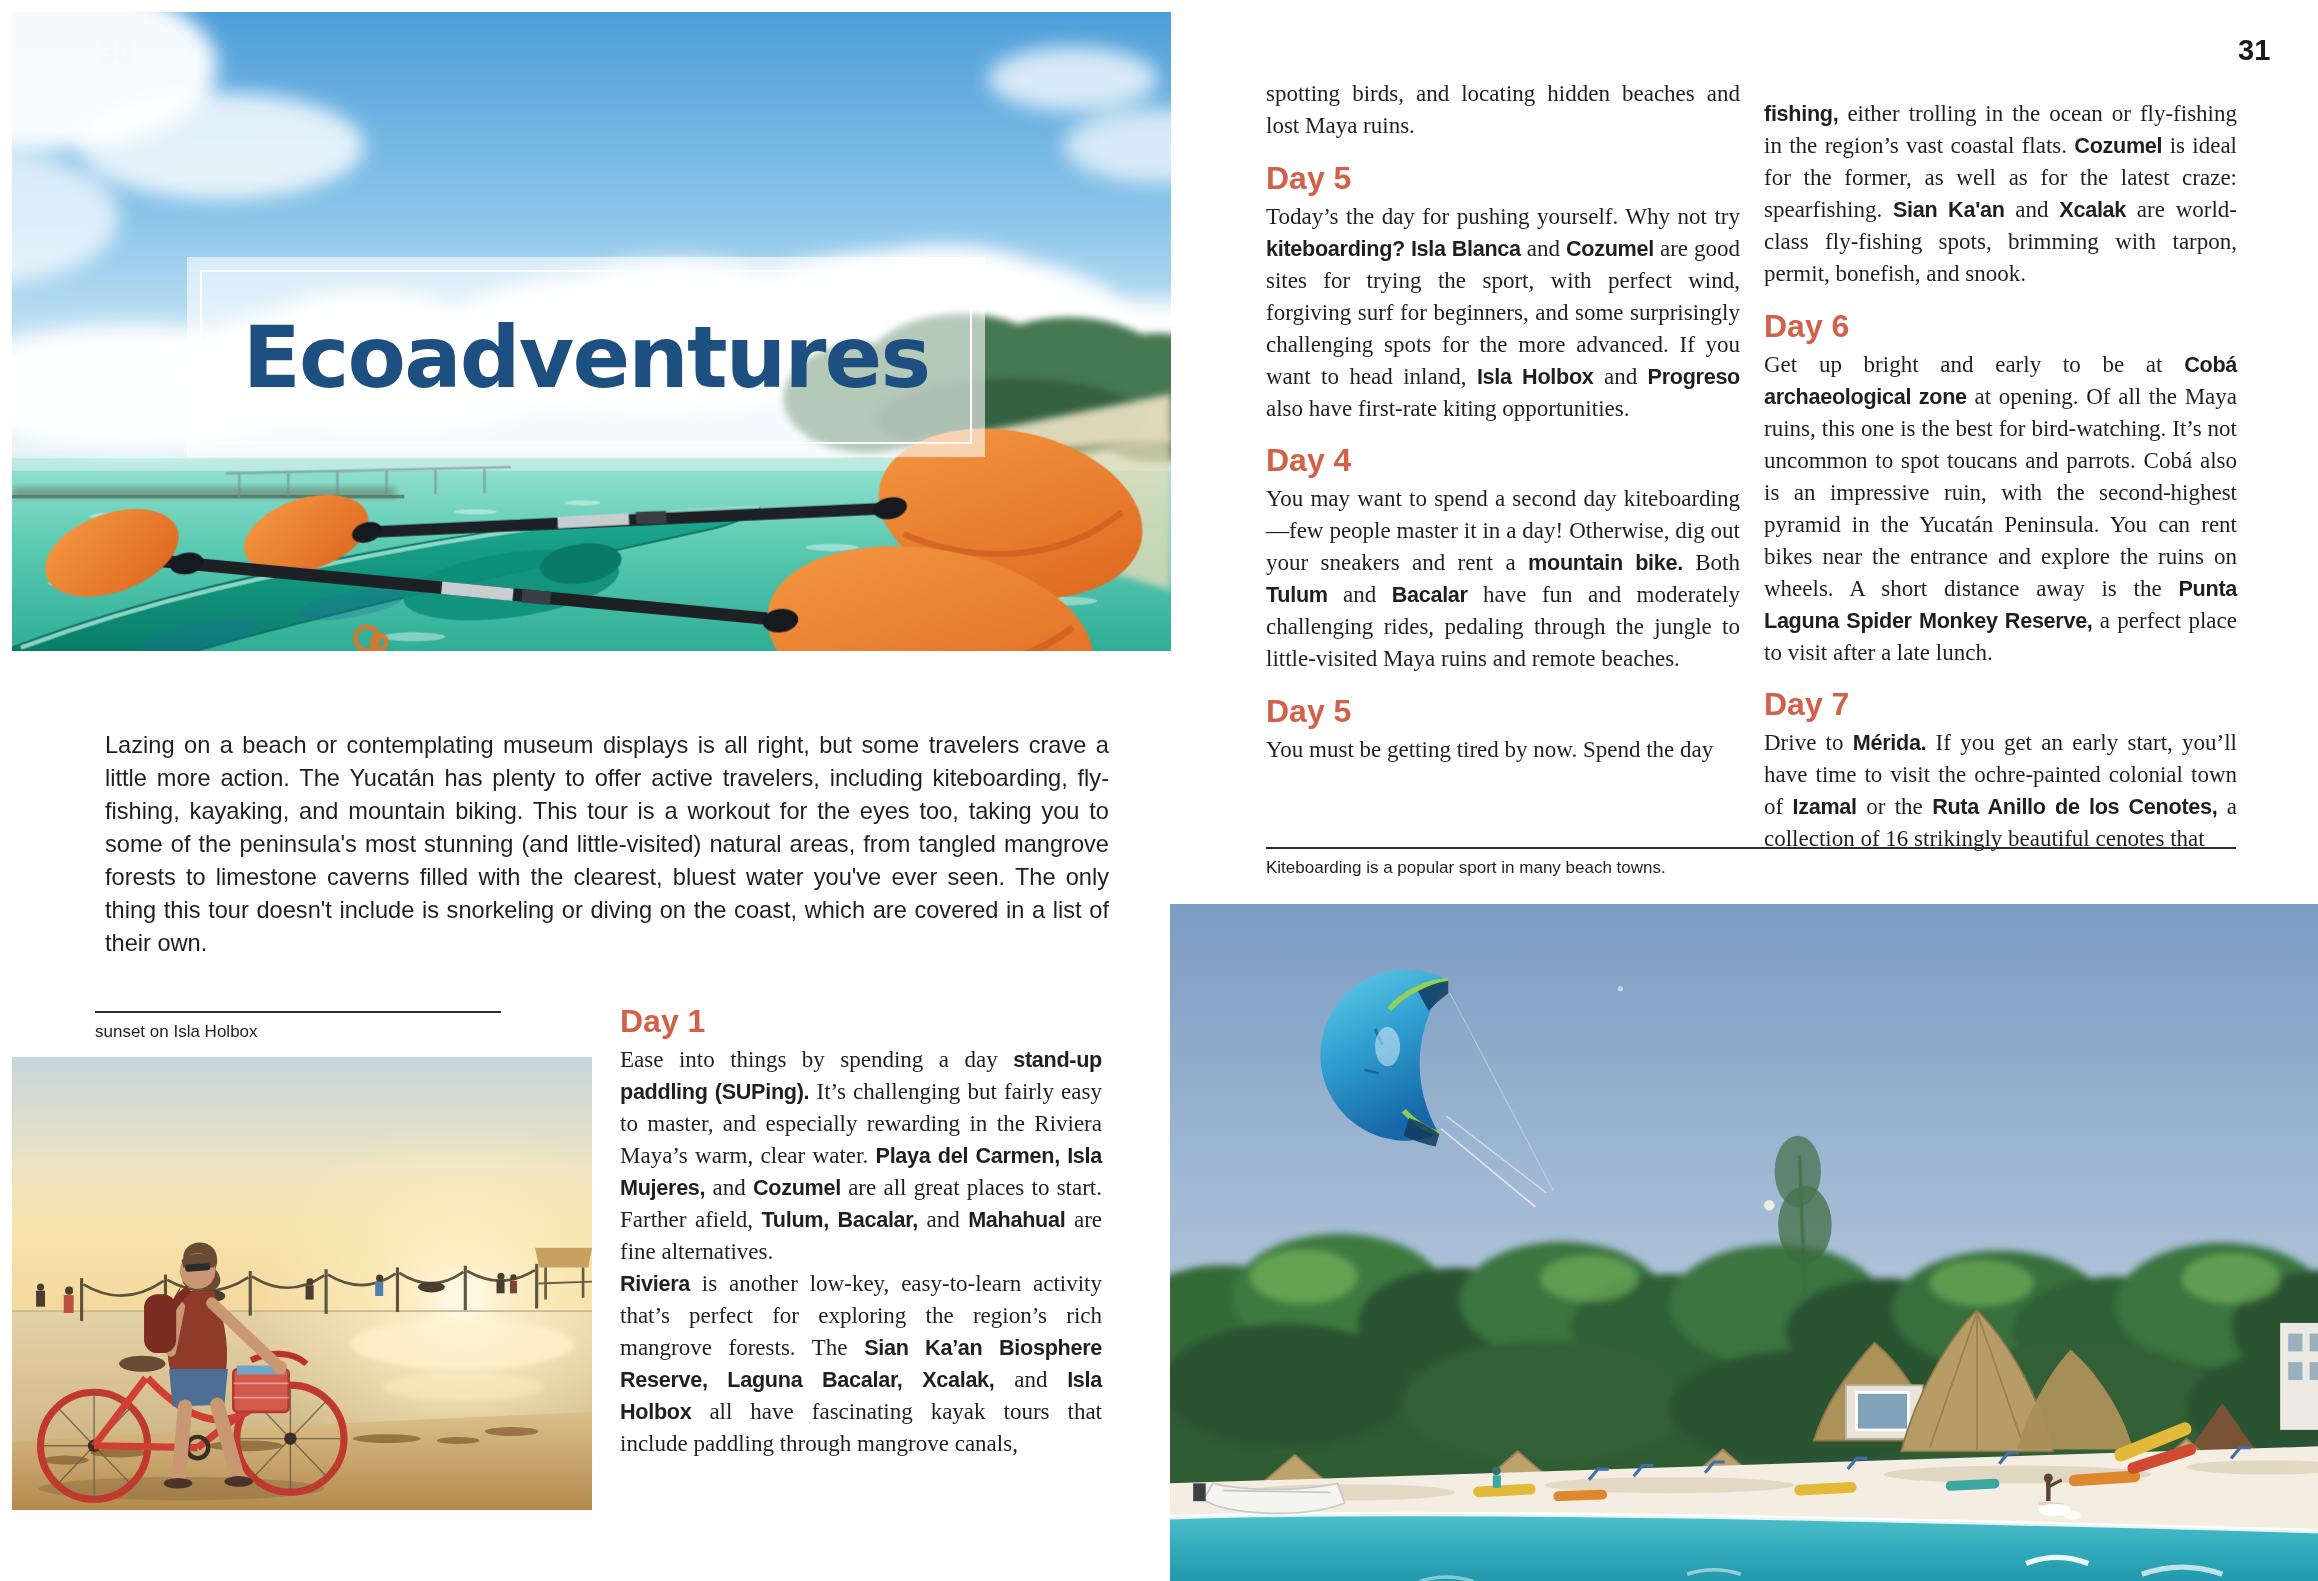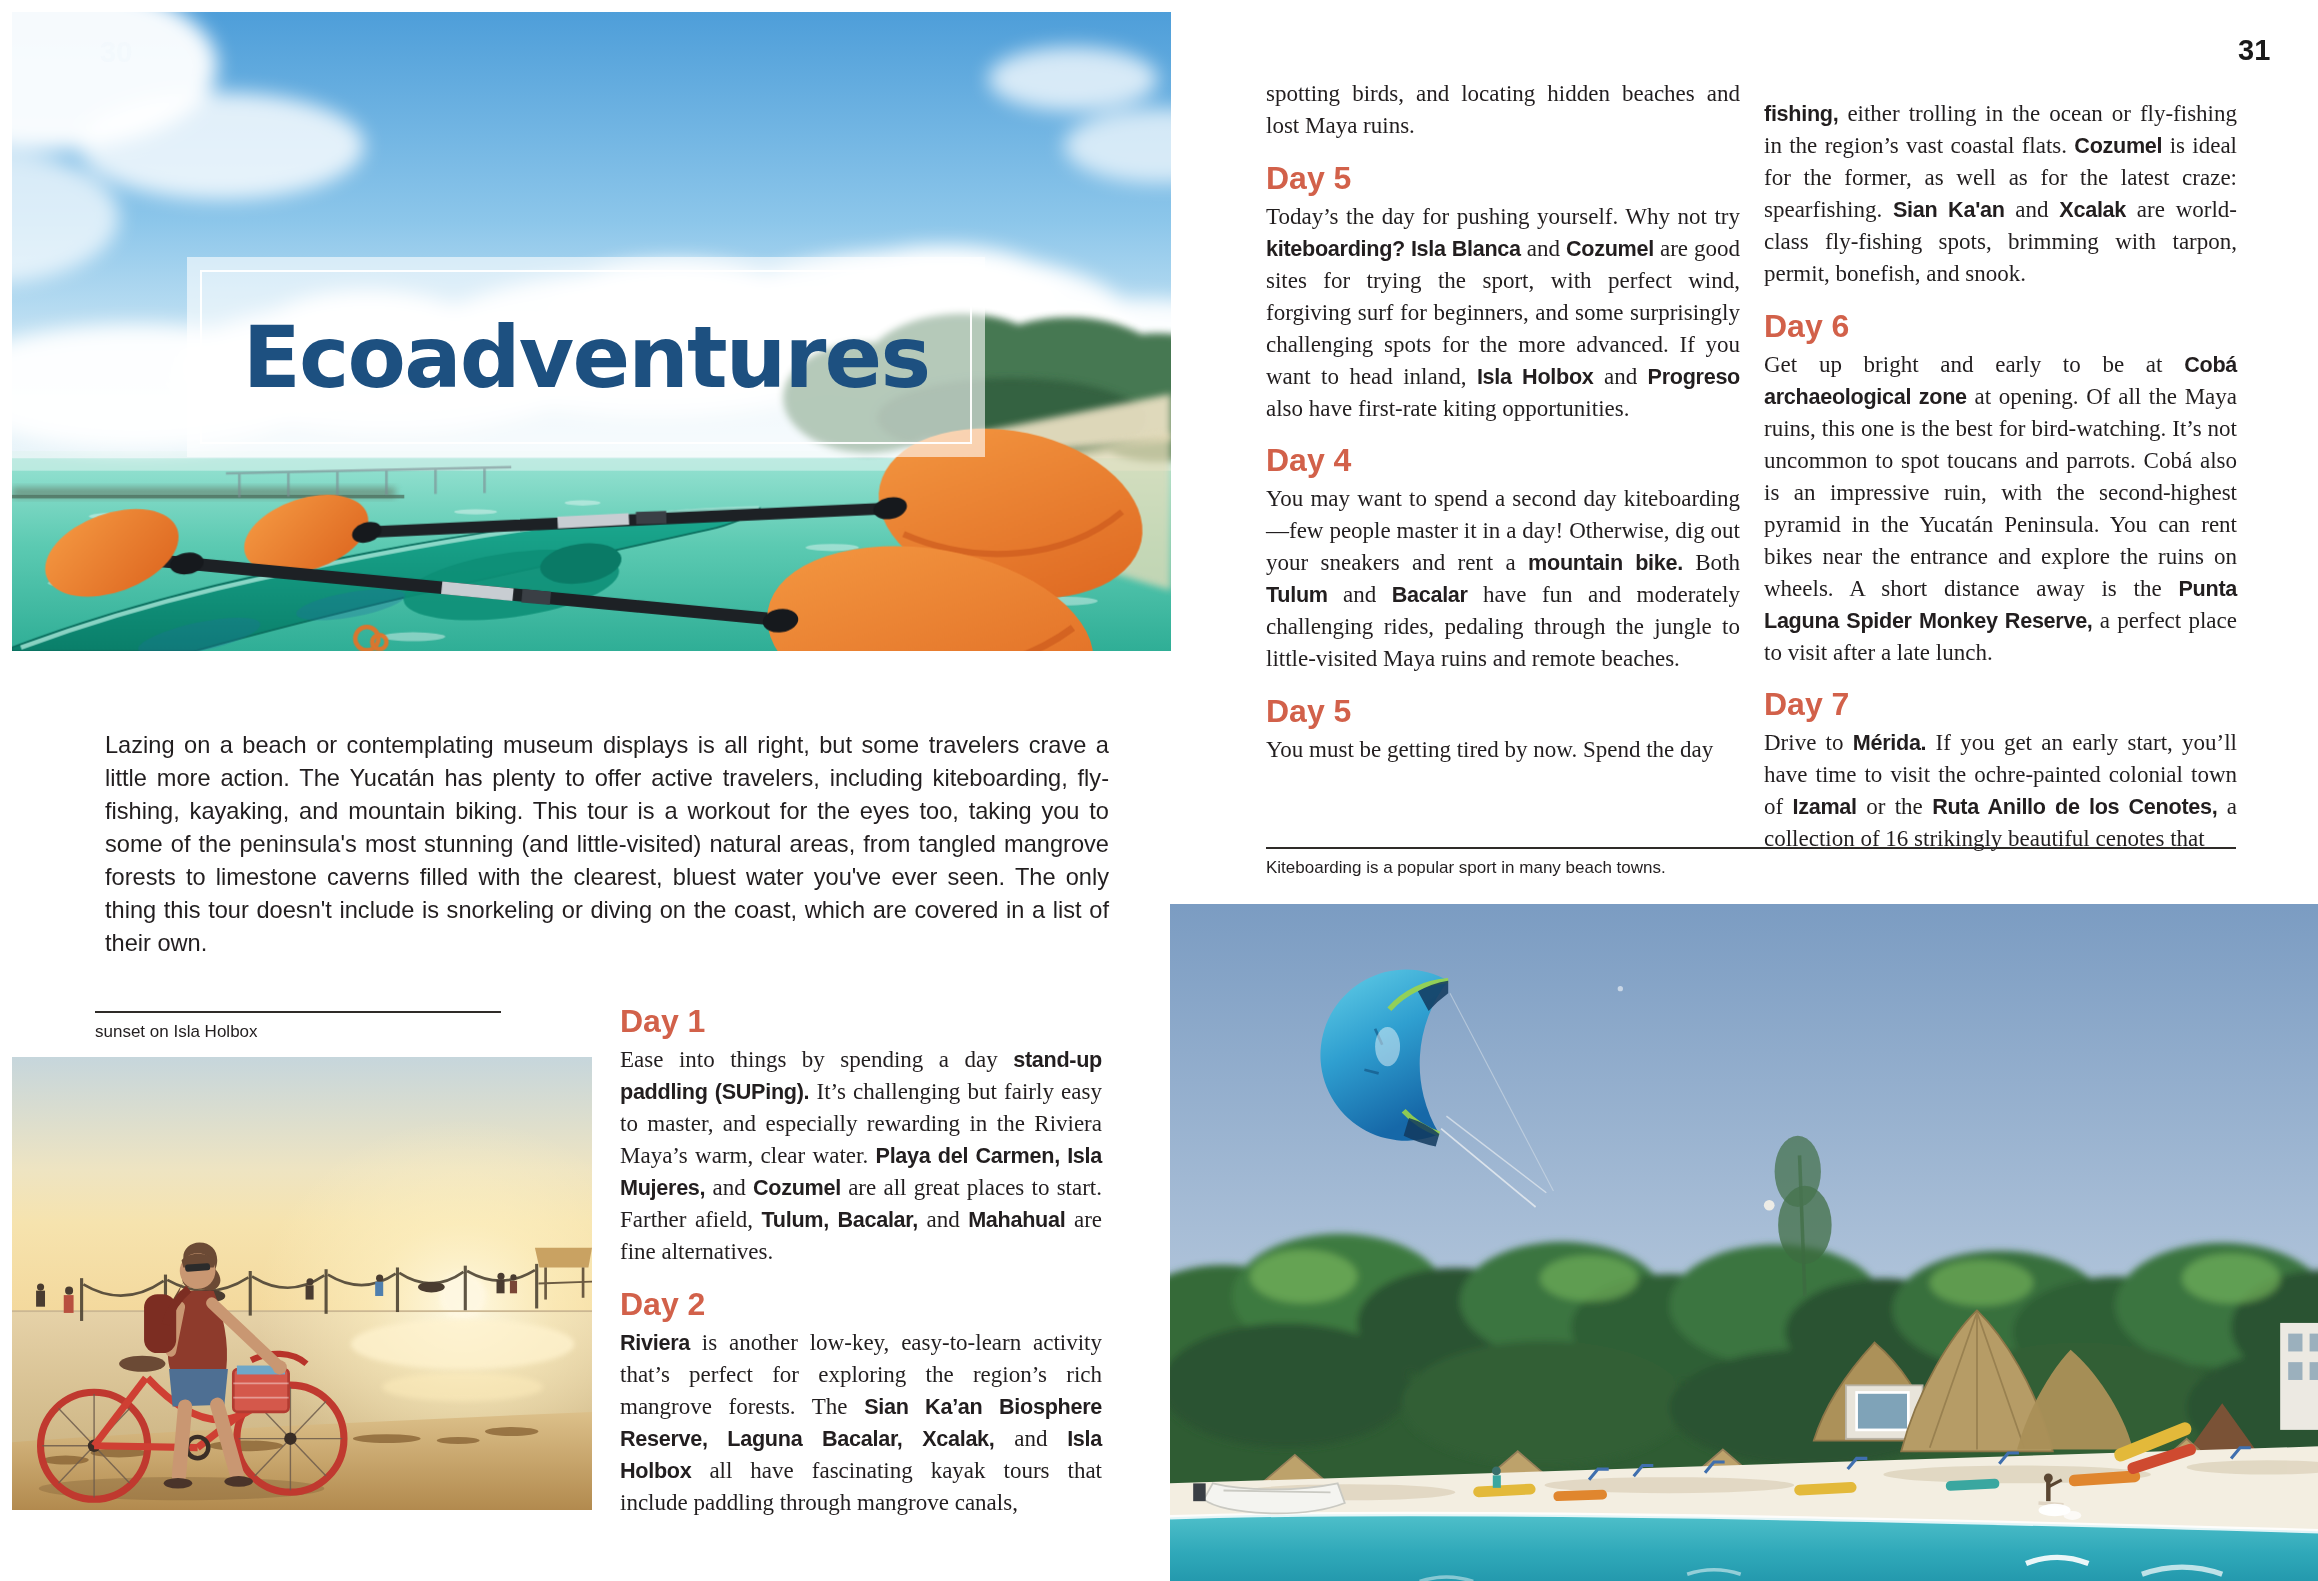--- a/index.html
+++ b/index.html
@@ -328,21 +328,20 @@
           <line x1="194" y1="392" x2="187" y2="470" stroke="#c99772" stroke-width="16" stroke-linecap="round"></line>
           <ellipse cx="254" cy="476" rx="16" ry="6" fill="#4a342a"></ellipse>
           <ellipse cx="186" cy="478" rx="16" ry="6" fill="#4a342a"></ellipse>
         </g>
       </svg>
     </figure>
 
     <div class="col col-left">
       <h2 class="day">Day 1</h2>
       <p class="body-text"><span>Ease into things by spending a day </span><b>stand-up paddling (SUPing).</b><span> It’s challenging but fairly easy to master, and especially rewarding in the Riviera Maya’s warm, clear water. </span><b>Playa del Carmen, Isla Mujeres,</b><span> and </span><b>Cozumel</b><span> are all great places to start. Farther afield, </span><b>Tulum, Bacalar,</b><span> and </span><b>Mahahual</b><span> are fine alternatives.</span></p>
-      <h2 class="day">Day 2</h2>
       <p class="body-text"><b>Riviera</b><span> is another low-key, easy-to-learn activity that’s perfect for exploring the region’s rich mangrove forests. The </span><b>Sian Ka’an Biosphere Reserve, Laguna Bacalar, Xcalak,</b><span> and </span><b>Isla Holbox</b><span> all have fascinating kayak tours that include paddling through mangrove canals,</span></p>
     </div>
   </section>
 
   <section>
 
     <div class="pagenum pagenum-right">31</div>
 
     <div class="col col-mid">
       <p class="body-text">spotting birds, and locating hidden beaches and lost Maya ruins.</p>

